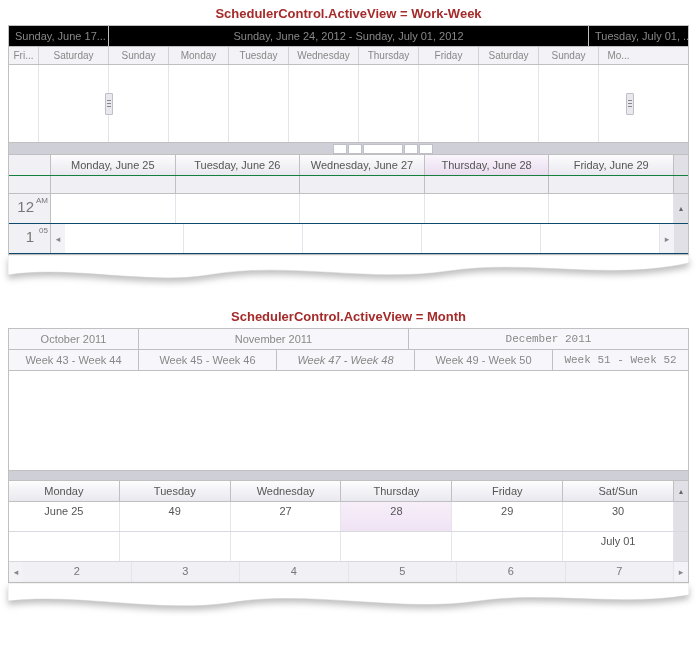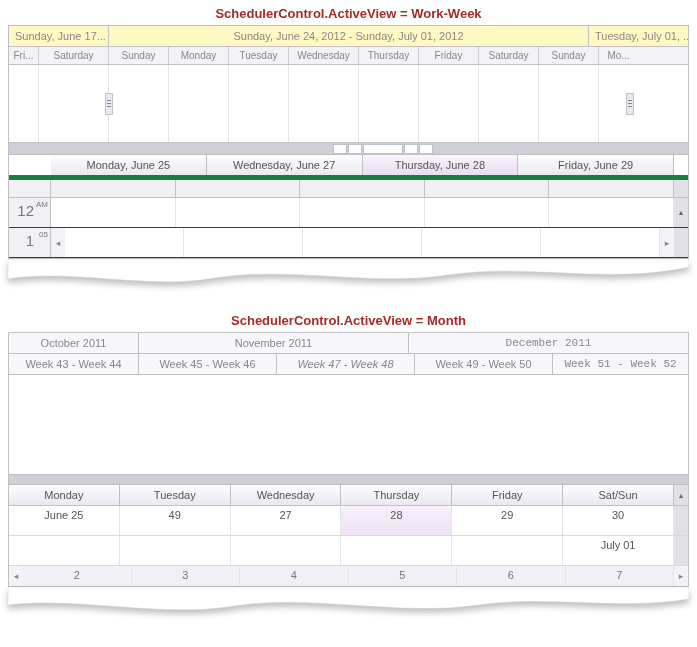--- a/index.html
+++ b/index.html
@@ -21,21 +21,21 @@
   .scheduler-frame {
     margin: 0 8px;
     border: 1px solid #c0c0c0;
     background: #fff;
     position: relative;
   }
   
   .top-range-row {
     display: flex;
     border-bottom: 1px solid #c0c0c0;
-    background: #fef9c3;
+    background: #000000;
   }
   .top-range-cell {
     border-right: 1px solid #c0c0c0;
     padding: 4px 6px;
     color: #888;
     text-align: center;
     white-space: nowrap;
     overflow: hidden;
   }
   .top-range-cell:last-child { border-right: none; }
@@ -104,22 +104,21 @@
   }
   .nav-thumb {
     width: 40px; height: 10px;
     background: #fff;
     border: 1px solid #bfbfc8;
     margin-right: 1px;
   }
   
   .ww-day-row {
     display: flex;
-    border-bottom: 5px solid #15803d;
-    align-items: flex-end;
+    border-bottom: 1px solid #15803d;
   }
   .ww-gutter {
     width: 42px;
     border-right: 1px solid #c0c0c0;
     background: #f0f0f5;
   }
   .ww-day-cell {
     flex: 1;
     border-right: 1px solid #c0c0c0;
     text-align: center;
@@ -320,20 +319,21 @@
       <div class="nav-btn"></div>
       <div class="nav-thumb"></div>
       <div class="nav-btn"></div>
       <div class="nav-btn"></div>
     </div>
   </div>
 
   <div class="ww-day-row" id="ww-days">
     <div class="ww-gutter"></div>
   <div class="ww-day-cell">Monday, June 25</div>
+      <div class="ww-day-cell">Tuesday, June 26</div>
       <div class="ww-day-cell">Wednesday, June 27</div>
       <div class="ww-day-cell highlight">Thursday, June 28</div>
       <div class="ww-day-cell">Friday, June 29</div>
       <div class="ww-scroll-gutter"></div>
     </div>
 
   <div class="ww-allday" id="ww-allday">
     <div class="ww-gutter"></div>
   <div class="ww-day-cell"></div>
       <div class="ww-day-cell"></div>

